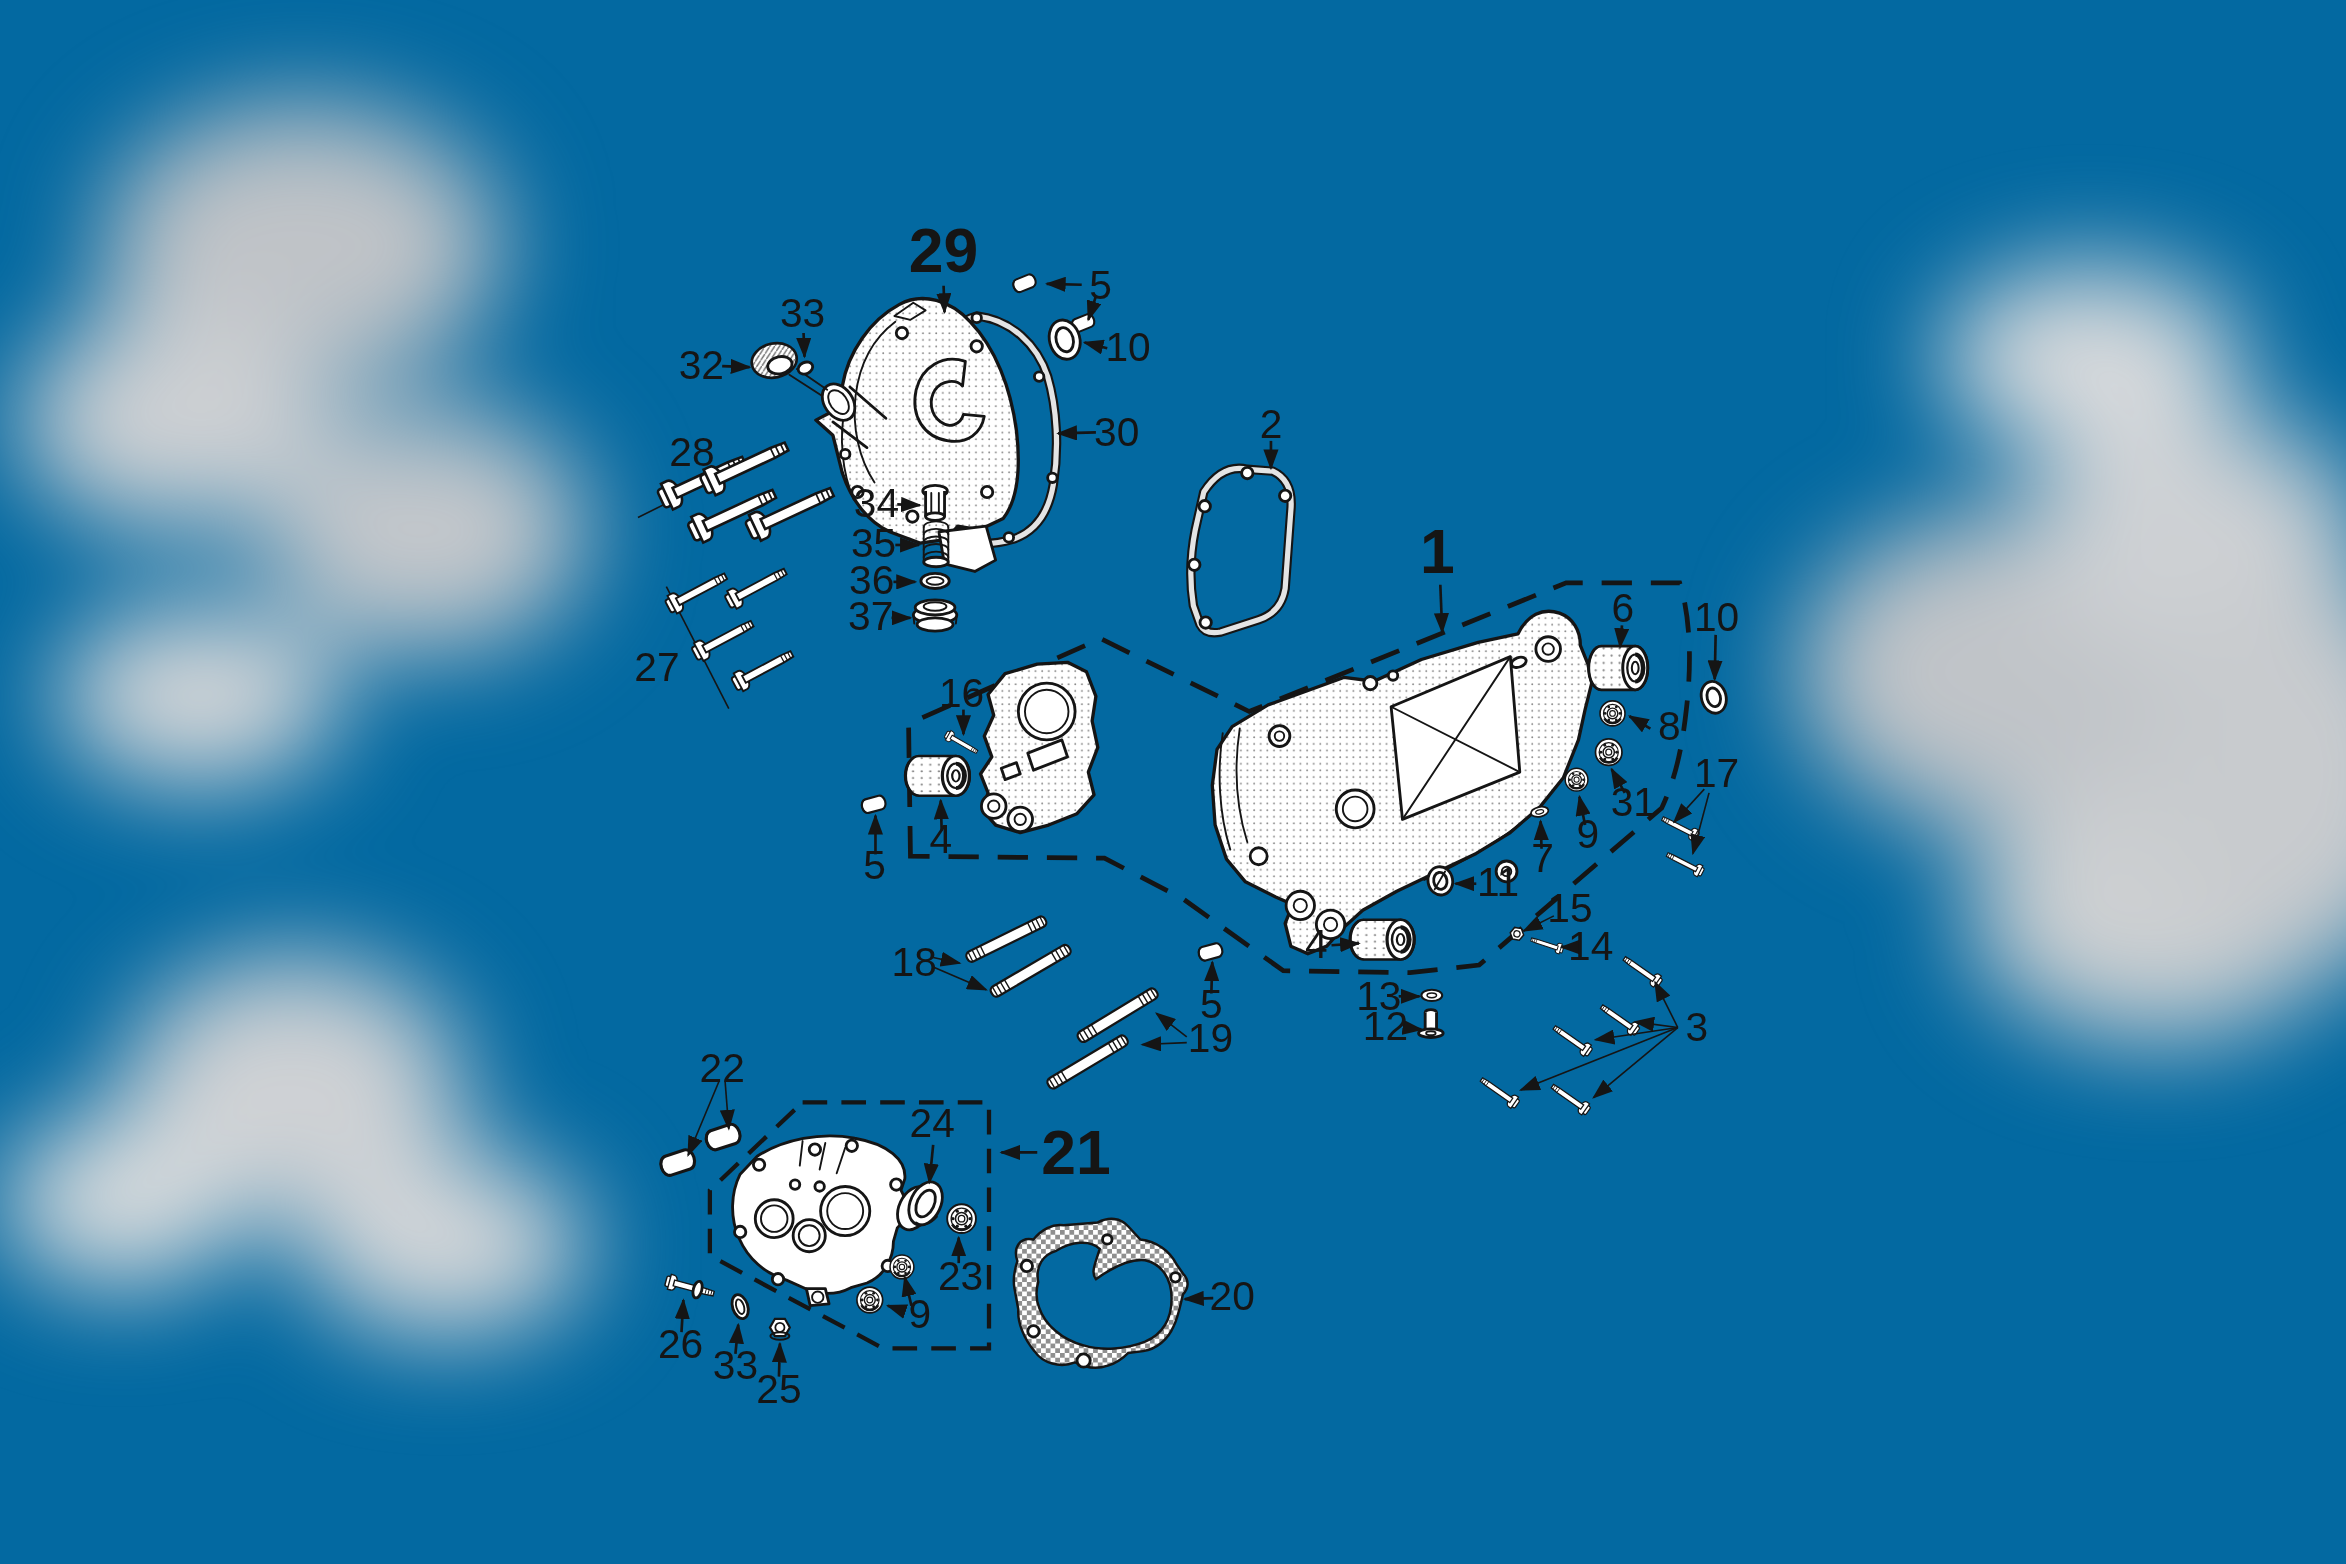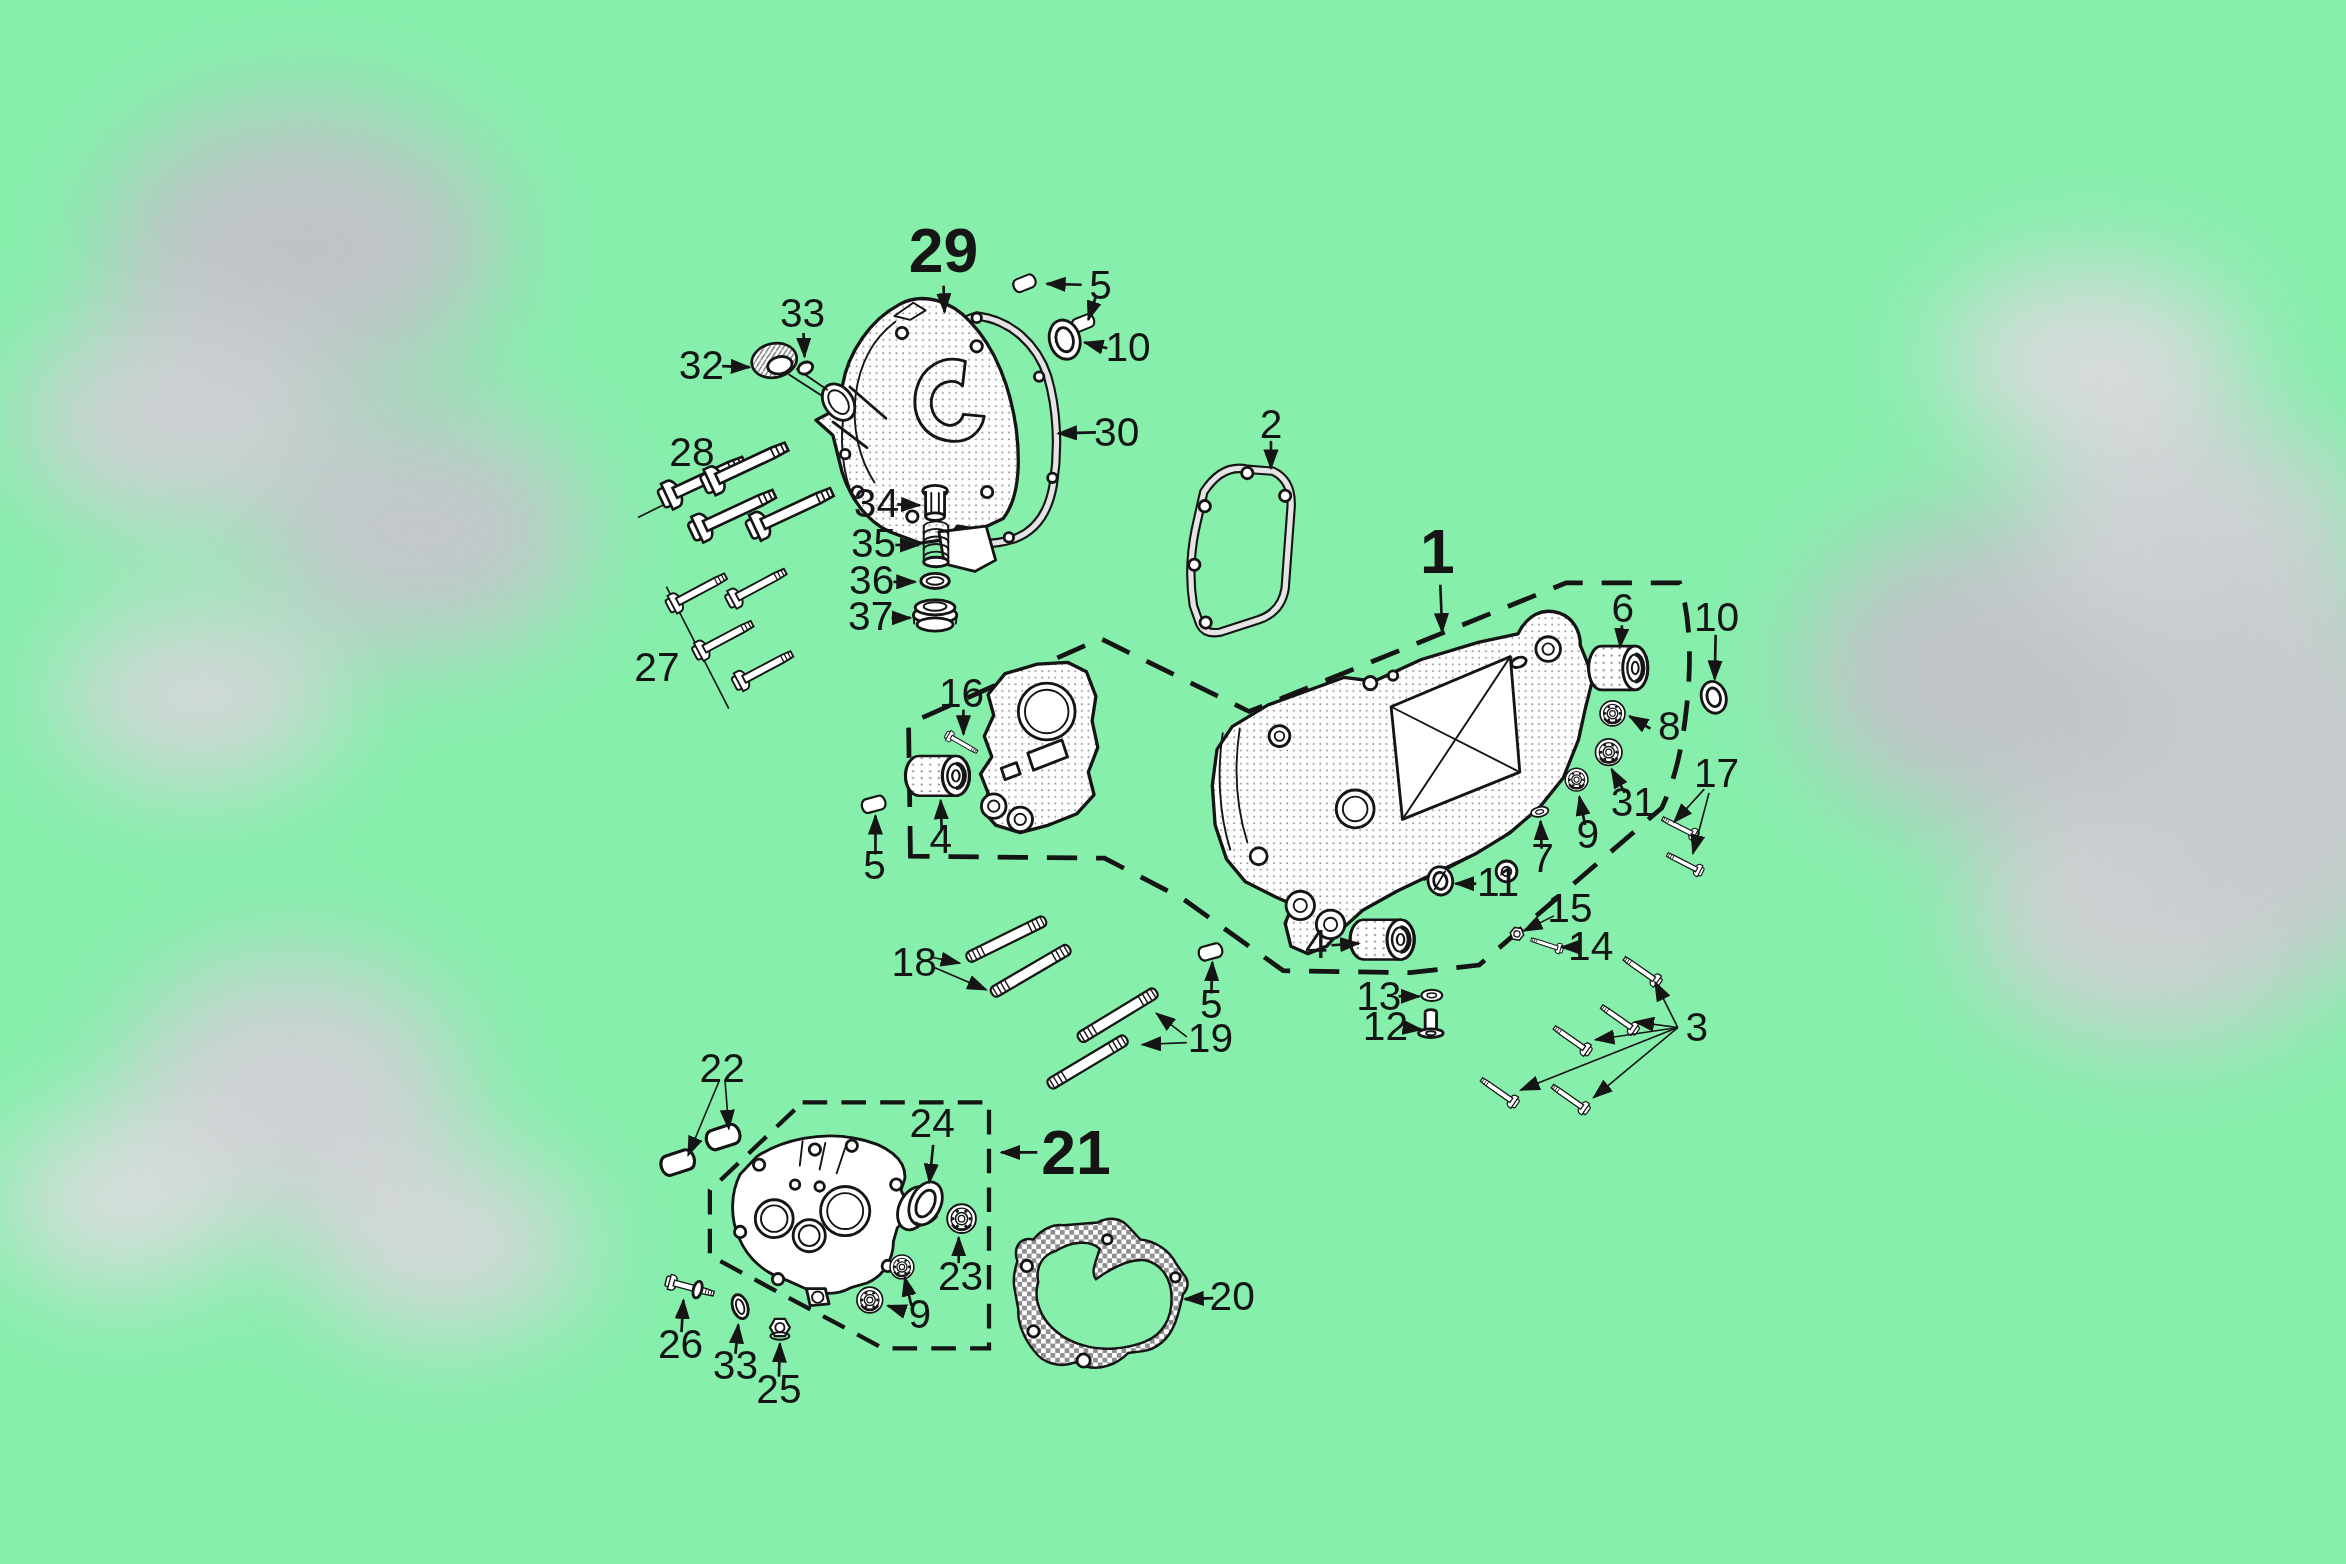--- a/index.html
+++ b/index.html
@@ -1,16 +1,16 @@
 <!DOCTYPE html>
 <html style="font-size:15px"><head>
 <meta charset="utf-8">
 <style>
   html,body{margin:0;padding:0;background:#fff;}
-  .stage{position:relative;width:2347px;height:1564px;background:#86efac;overflow:hidden;
+  .stage{position:relative;width:2347px;height:1564px;background:#0369a1;overflow:hidden;
          font-family:"Liberation Sans",sans-serif;}
   .blur-layer{position:absolute;inset:0;filter:blur(52px);pointer-events:none;}
   .blob{position:absolute;border-radius:50%;}
   svg.diagram{position:absolute;left:0;top:0;}
   .lbl{font-family:"Liberation Sans",sans-serif;font-size:43px;fill:#151515;text-anchor:middle;}
   .lbl.big{font-size:66px;font-weight:bold;}
   .ln{fill:none;stroke:#151515;stroke-width:3;stroke-linejoin:round;stroke-linecap:round;}
   .ln2{fill:none;stroke:#151515;stroke-width:2;stroke-linejoin:round;stroke-linecap:round;}
   .fw{fill:#ffffff;stroke:#151515;stroke-width:3;stroke-linejoin:round;}
   .fd{fill:url(#pd);stroke:#151515;stroke-width:3.5;stroke-linejoin:round;}

